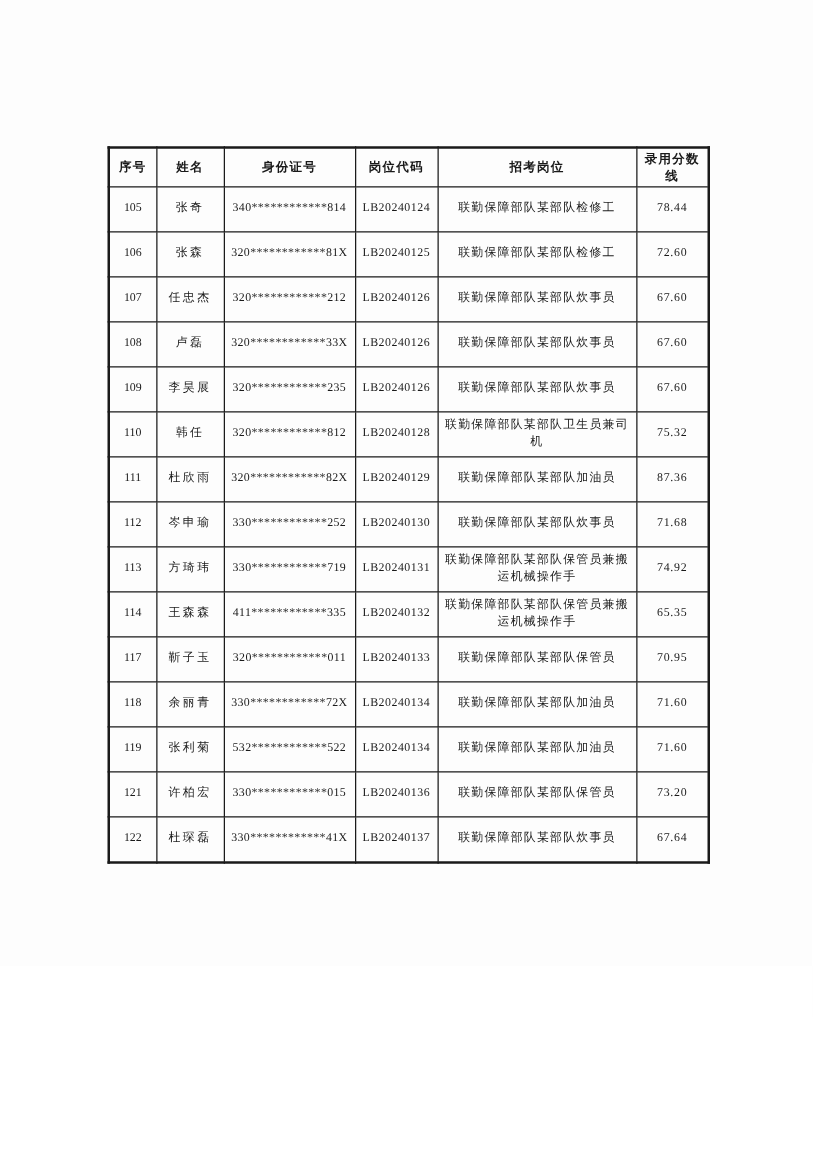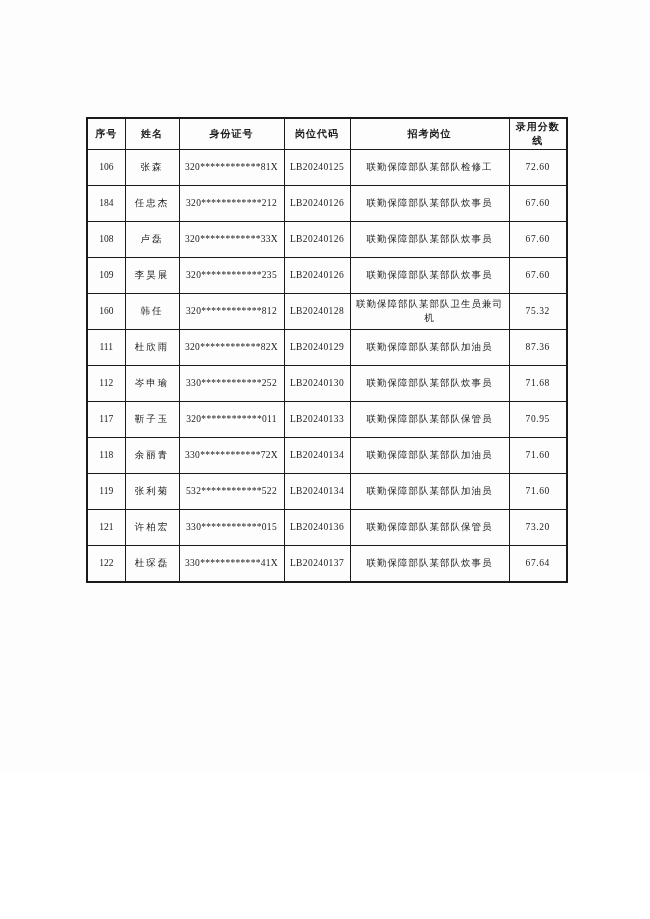--- a/index.html
+++ b/index.html
@@ -72,32 +72,40 @@
       <tr>
         <th>序号</th>
         <th>姓名</th>
         <th>身份证号</th>
         <th>岗位代码</th>
         <th>招考岗位</th>
         <th>录用分数线</th>
       </tr>
     </thead>
     <tbody id="table-body">
+  <tr>
+    <td class="c-no">105</td>
+    <td class="c-name">张奇</td>
+    <td class="c-id">340************814</td>
+    <td class="c-code">LB20240124</td>
+    <td class="c-pos">联勤保障部队某部队检修工</td>
+    <td class="c-score">78.44</td>
+  </tr>
 
   <tr>
     <td class="c-no">106</td>
     <td class="c-name">张森</td>
     <td class="c-id">320************81X</td>
     <td class="c-code">LB20240125</td>
     <td class="c-pos">联勤保障部队某部队检修工</td>
     <td class="c-score">72.60</td>
   </tr>
 
   <tr>
-    <td class="c-no">184</td>
+    <td class="c-no">107</td>
     <td class="c-name">任忠杰</td>
     <td class="c-id">320************212</td>
     <td class="c-code">LB20240126</td>
     <td class="c-pos">联勤保障部队某部队炊事员</td>
     <td class="c-score">67.60</td>
   </tr>
 
   <tr>
     <td class="c-no">108</td>
     <td class="c-name">卢磊</td>
@@ -110,21 +118,21 @@
   <tr>
     <td class="c-no">109</td>
     <td class="c-name">李昊展</td>
     <td class="c-id">320************235</td>
     <td class="c-code">LB20240126</td>
     <td class="c-pos">联勤保障部队某部队炊事员</td>
     <td class="c-score">67.60</td>
   </tr>
 
   <tr>
-    <td class="c-no">160</td>
+    <td class="c-no">110</td>
     <td class="c-name">韩任</td>
     <td class="c-id">320************812</td>
     <td class="c-code">LB20240128</td>
     <td class="c-pos">联勤保障部队某部队卫生员兼司机</td>
     <td class="c-score">75.32</td>
   </tr>
 
   <tr>
     <td class="c-no">111</td>
     <td class="c-name">杜欣雨</td>
@@ -136,21 +144,37 @@
 
   <tr>
     <td class="c-no">112</td>
     <td class="c-name">岑申瑜</td>
     <td class="c-id">330************252</td>
     <td class="c-code">LB20240130</td>
     <td class="c-pos">联勤保障部队某部队炊事员</td>
     <td class="c-score">71.68</td>
   </tr>
 
-
+  <tr>
+    <td class="c-no">113</td>
+    <td class="c-name">方琦玮</td>
+    <td class="c-id">330************719</td>
+    <td class="c-code">LB20240131</td>
+    <td class="c-pos">联勤保障部队某部队保管员兼搬运机械操作手</td>
+    <td class="c-score">74.92</td>
+  </tr>
+
+  <tr>
+    <td class="c-no">114</td>
+    <td class="c-name">王森森</td>
+    <td class="c-id">411************335</td>
+    <td class="c-code">LB20240132</td>
+    <td class="c-pos">联勤保障部队某部队保管员兼搬运机械操作手</td>
+    <td class="c-score">65.35</td>
+  </tr>
 
 
 
   <tr>
     <td class="c-no">117</td>
     <td class="c-name">靳子玉</td>
     <td class="c-id">320************011</td>
     <td class="c-code">LB20240133</td>
     <td class="c-pos">联勤保障部队某部队保管员</td>
     <td class="c-score">70.95</td>

